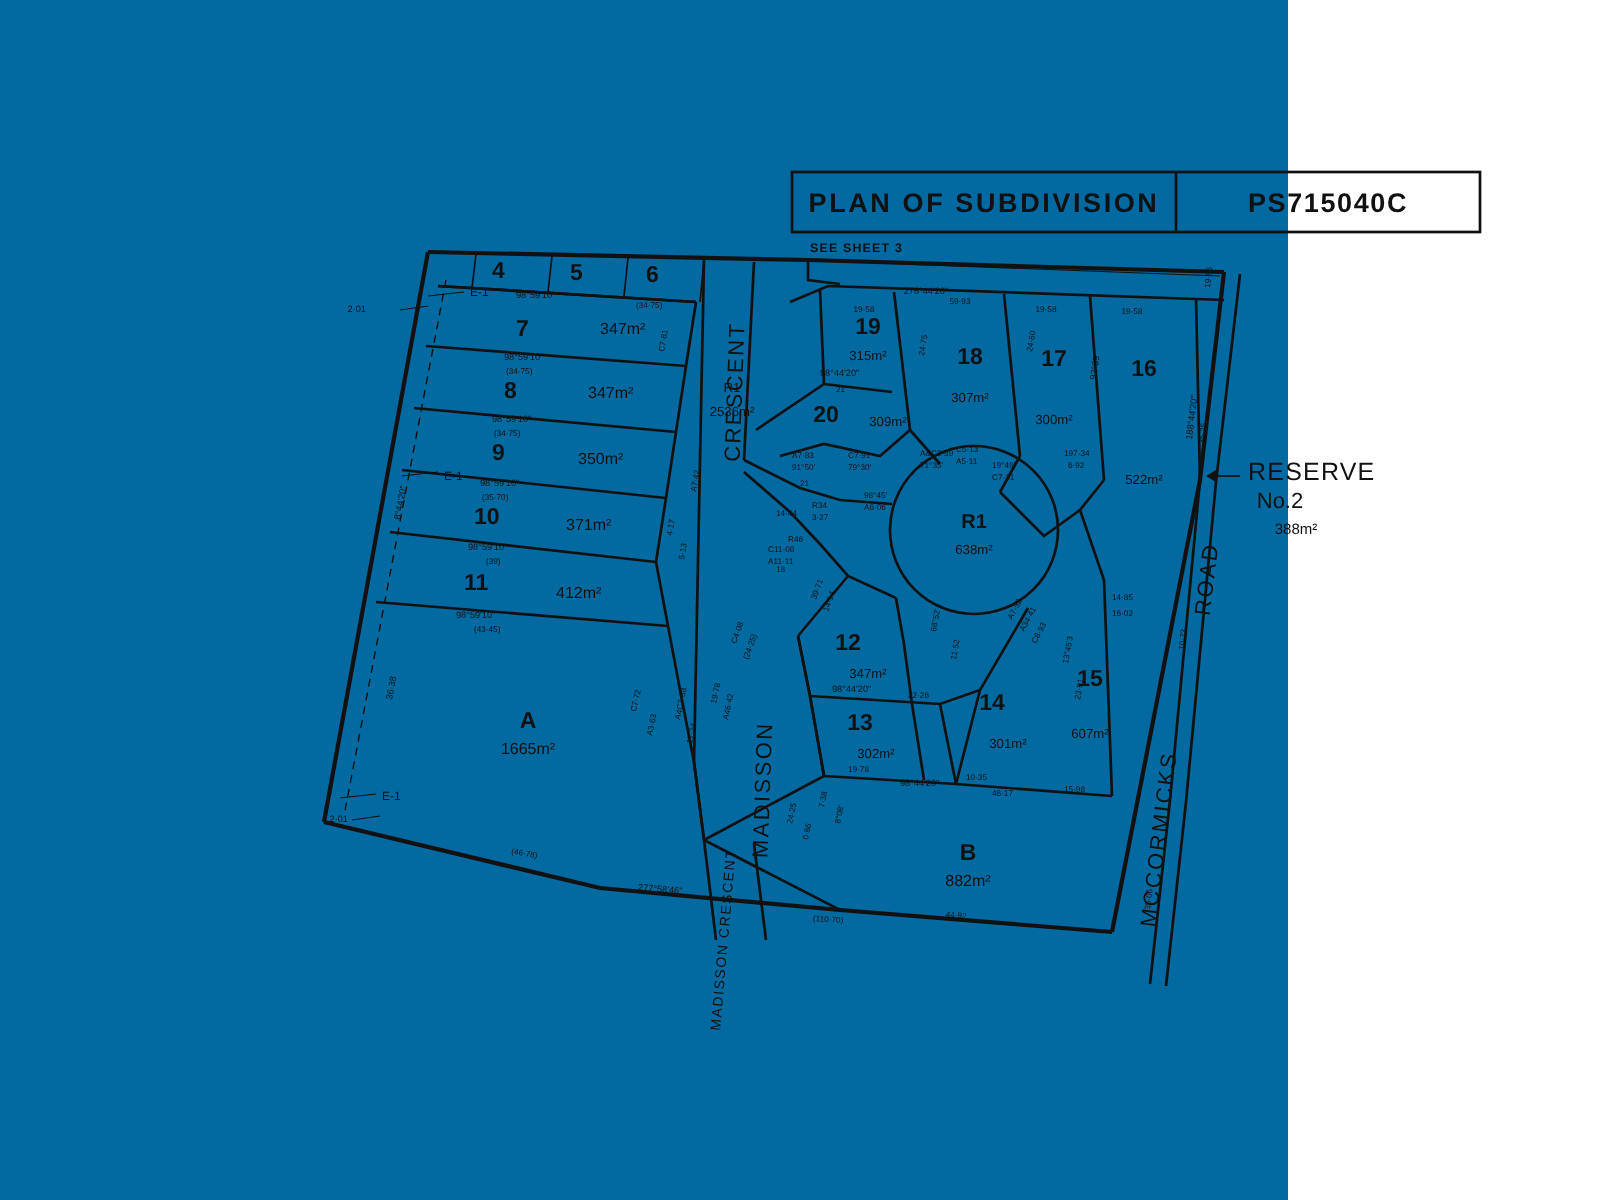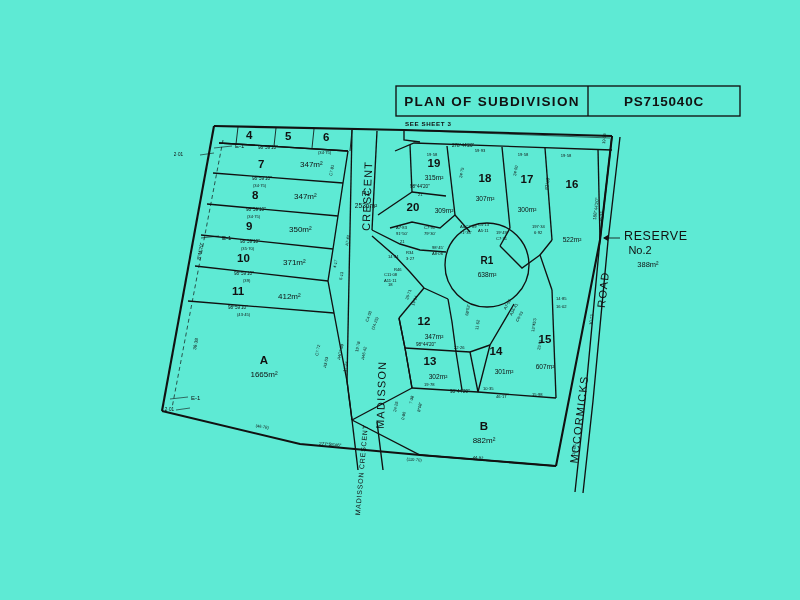--- a/index.html
+++ b/index.html
@@ -1,18 +1,18 @@
 <!DOCTYPE html>
 <html><head>
 <meta charset="utf-8">
 <style>
   html,body{margin:0;padding:0;background:#ffffff;}
   body{width:800px;height:600px;overflow:hidden;
        font-family:"Liberation Sans","DejaVu Sans",sans-serif;color:#111;}
-  #stage{position:relative;width:800px;height:600px;background:#5eead4;}
+  #stage{position:relative;width:644px;height:600px;background:#0369a1;}
   svg{display:block;}
   .ln{stroke:#111;fill:none;}
   .thick{stroke-width:2.1;}
   .med{stroke-width:1.35;}
   .thin{stroke-width:0.85;}
   .hair{stroke-width:0.6;}
   .dash{stroke-dasharray:4 3;stroke-width:0.7;}
   text{font-family:"Liberation Sans","DejaVu Sans",sans-serif;fill:#111;}
   .lotno{font-size:11.5px;font-weight:700;}
   .lotno-sm{font-size:10px;font-weight:700;}

